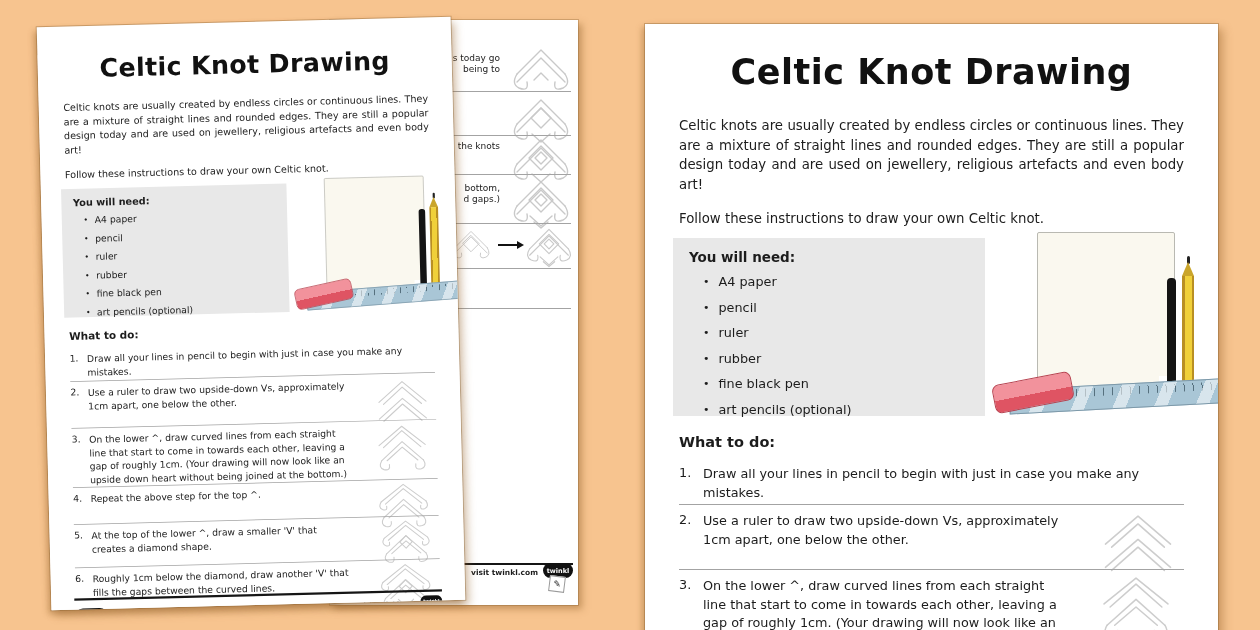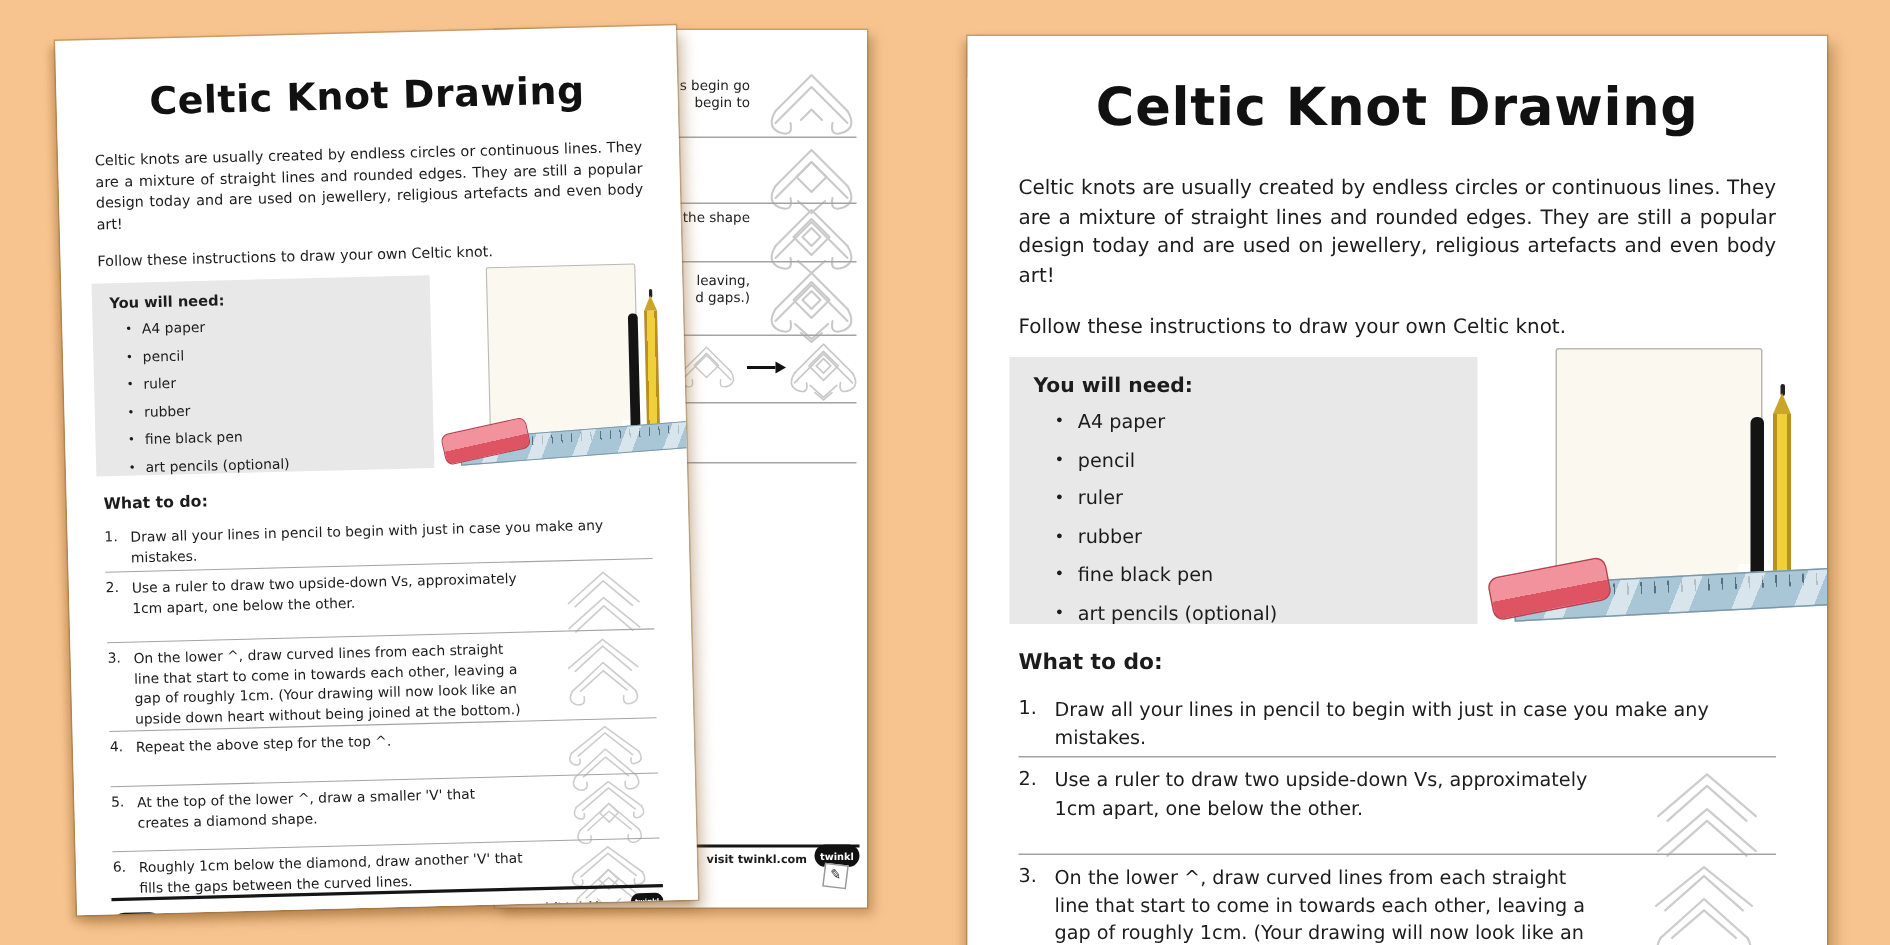--- a/index.html
+++ b/index.html
@@ -146,22 +146,22 @@
   .mid-shade{position:absolute;left:0;top:0;bottom:0;width:14px;
     background:linear-gradient(90deg,rgba(120,85,40,.35),rgba(120,85,40,0));}
 </style>
 </head>
 <body>
 
 <div class="page page-mid">
   <div class="mid-inner">
 
     <div class="frag" style="top:33px;right:78px;text-align:right;">
-      <span>s begin go</span><br>
-      <span>begin to</span>
+      <span>s today go</span><br>
+      <span>being to</span>
     </div>
     <svg class="knot" style="right:6px;top:22px;" width="62" height="50" viewBox="0 0 62 50">
       <path d="M7 32 L31 8 L55 32"></path>
         <path d="M7 40 L31 16 L55 40"></path>
       <path d="M7 32 Q1 42 9 46 Q19 50 17 40"></path>
         <path d="M55 32 Q61 42 53 46 Q43 50 45 40"></path>
       <path d="M24 38 L31 31 L38 38"></path>
     </svg>
     <div class="mid-sep" style="top:71px;"></div>
 
@@ -169,35 +169,35 @@
       <path d="M7 30 L31 6 L55 30"></path>
         <path d="M7 38 L31 14 L55 38"></path>
       <path d="M7 30 Q1 40 9 44 Q19 48 17 38"></path>
         <path d="M55 30 Q61 40 53 44 Q43 48 45 38"></path>
       <path d="M31 14 L41 24 L31 34 L21 24 Z"></path>
       <path d="M22 40 L31 48 L40 40"></path>
     </svg>
     <div class="mid-sep" style="top:115px;"></div>
 
     <div class="frag" style="top:121px;right:78px;">
-      <span>the shape</span>
+      <span>the knots</span>
     </div>
     <svg class="knot" style="right:6px;top:114px;" width="62" height="52" viewBox="0 0 62 52">
       <path d="M7 30 L31 6 L55 30"></path>
         <path d="M7 38 L31 14 L55 38"></path>
       <path d="M7 30 Q1 40 9 44 Q19 48 17 38"></path>
         <path d="M55 30 Q61 40 53 44 Q43 48 45 38"></path>
       <path d="M31 12 L43 24 L31 36 L19 24 Z"></path>
         <path d="M31 18 L37 24 L31 30 L25 24 Z"></path>
       <path d="M22 40 L31 48 L40 40"></path>
     </svg>
     <div class="mid-sep" style="top:154px;"></div>
 
     <div class="frag" style="top:163px;right:78px;text-align:right;">
-      <span>leaving,</span><br>
+      <span>bottom,</span><br>
       <span>d gaps.)</span>
     </div>
     <svg class="knot" style="right:6px;top:158px;" width="62" height="54" viewBox="0 0 62 54">
       <path d="M7 28 L31 4 L55 28"></path>
         <path d="M7 36 L31 12 L55 36"></path>
       <path d="M7 28 Q1 38 9 42 Q19 46 17 36"></path>
         <path d="M55 28 Q61 38 53 42 Q43 46 45 36"></path>
       <path d="M31 10 L43 22 L31 34 L19 22 Z"></path>
         <path d="M31 16 L37 22 L31 28 L25 22 Z"></path>
       <path d="M20 38 L31 48 L42 38"></path>

